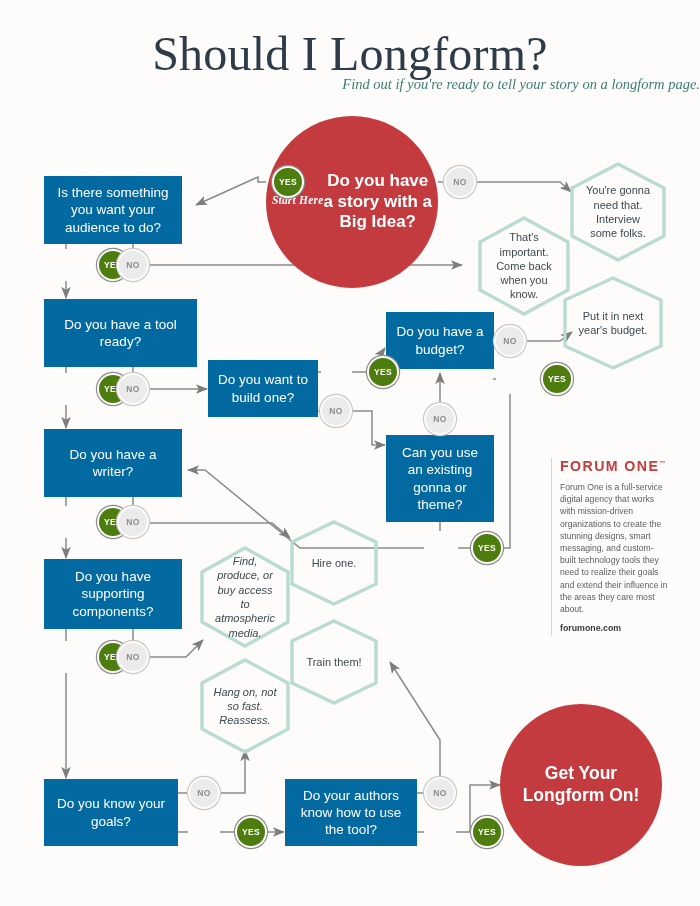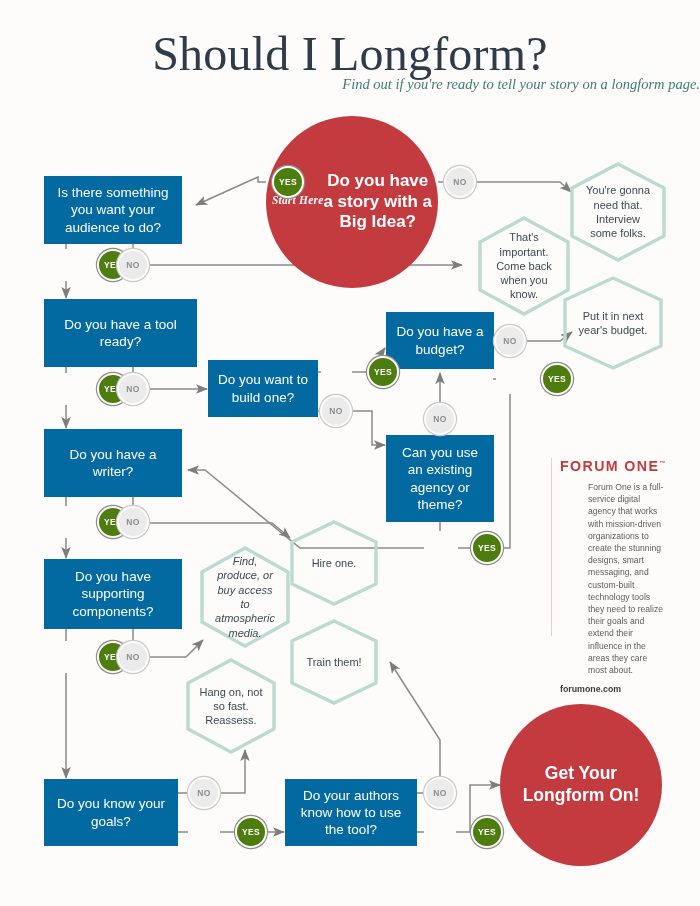--- a/index.html
+++ b/index.html
@@ -73,21 +73,21 @@
   .hex svg{display:block;}
 
   
   .brand{position:absolute;left:560px;top:458px;width:108px;}
   .brand-rule{position:absolute;left:551px;top:458px;width:1px;height:178px;background:#d9d5d0;}
   .brand-logo{
     font-size:14.2px;font-weight:bold;color:#c33a3f;letter-spacing:1.4px;
     white-space:nowrap;margin-bottom:7px;
   }
   .brand-logo .tm{font-size:6px;vertical-align:super;letter-spacing:0;}
-  .brand-body{font-size:8.6px;line-height:1.42;color:#5d5d5d;margin-left:28px;}
+  .brand-body{font-size:8.6px;line-height:1.42;color:#5d5d5d;}
   .brand-url{font-size:8.8px;font-weight:bold;color:#3c3c3c;margin-top:8px;}
 </style>
 </head>
 <body>
 
 <div id="stage">
 
   <div class="title">Should I Longform?</div>
   <div class="subtitle">Find out if you're ready to tell your story on a longform page.</div>
 
@@ -204,21 +204,21 @@
 
   <div class="qbox" style="left:208px;top:360px;width:110px;height:57px;">
       <span>Do you want to build one?</span>
     </div>
 
   <div class="qbox" style="left:386px;top:312px;width:108px;height:57px;">
       <span>Do you have a budget?</span>
     </div>
 
   <div class="qbox" style="left:386px;top:435px;width:108px;height:87px;">
-      <span>Can you use an existing agency or theme?</span>
+      <span>Can you use an existing gonna or theme?</span>
     </div>
 
   <div class="qbox" style="left:44px;top:429px;width:138px;height:68px;">
       <span>Do you have a writer?</span>
     </div>
 
   <div class="qbox" style="left:44px;top:559px;width:138px;height:70px;">
       <span>Do you have supporting components?</span>
     </div>
 
@@ -265,21 +265,21 @@
     <div class="hexlabel">Find, produce, or buy access to atmospheric media.</div>
   </div>
 
   <div class="hex" style="left:288px;top:619px;width:92px;height:86px;">
     <svg width="92" height="86" viewBox="0 0 92 86">
       <polygon points="46,2 88,22 88,64 46,84 4,64 4,22" fill="none" stroke="#b9dbd1" stroke-width="3.4"></polygon>
     </svg>
     <div class="hexlabel">Train them!</div>
   </div>
 
-  <div class="hex" style="left:184px;top:658px;width:94px;height:96px;">
+  <div class="hex" style="left:198px;top:658px;width:94px;height:96px;font-style:italic;">
     <svg width="94" height="96" viewBox="0 0 94 96">
       <polygon points="47,2 90,25 90,71 47,94 4,71 4,25" fill="none" stroke="#b9dbd1" stroke-width="3.4"></polygon>
     </svg>
     <div class="hexlabel">Hang on, not so fast. Reassess.</div>
   </div>
 
   <div class="badge yes" style="left:225px;top:166px;">
       <span>YES</span>
     </div>
   <div class="badge no" style="left:444px;top:166px;">

